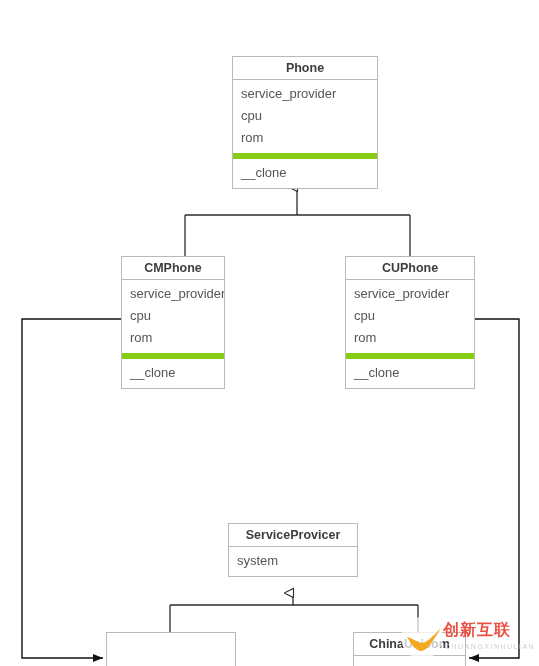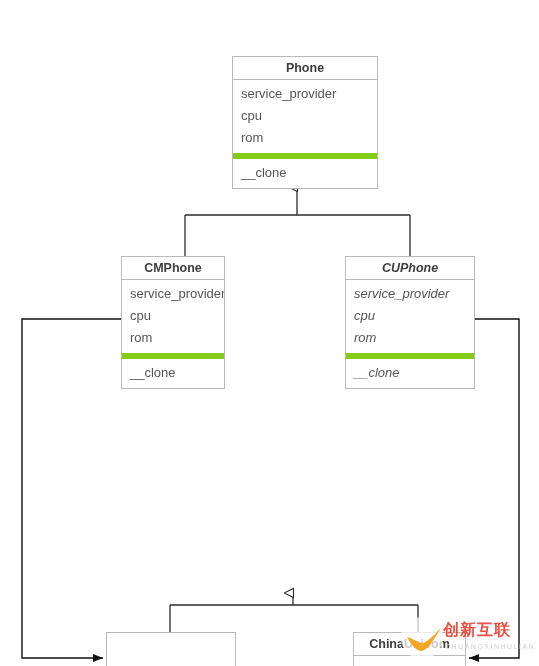--- a/index.html
+++ b/index.html
@@ -165,32 +165,38 @@
     <div class="uml-section">
       <div class="uml-attr">service_provider</div>
       <div class="uml-attr">cpu</div>
       <div class="uml-attr">rom</div>
     </div>
     <div class="uml-section">
       <div class="uml-attr">__clone</div>
     </div>
   </div>
 
-  <div class="uml-class" style="left:345px; top:256px; width:130px;font-style:italic;">
+  <div class="uml-class" style="left:345px; top:256px; width:130px;">
     <div class="uml-title">CUPhone</div>
     <div class="uml-section">
       <div class="uml-attr">service_provider</div>
       <div class="uml-attr">cpu</div>
       <div class="uml-attr">rom</div>
     </div>
     <div class="uml-section">
       <div class="uml-attr">__clone</div>
     </div>
   </div>
 
+  <div class="uml-class" style="left:228px; top:523px; width:130px;">
+    <div class="uml-title">ServiceProvicer</div>
+    <div class="uml-section">
+      <div class="uml-attr">system</div>
+    </div>
+  </div>
 
   <div class="uml-class" style="left:106px; top:632px; width:130px; height:58px;">
     <div class="uml-section">
       <div class="uml-attr"></div>
     </div>
   </div>
 
   <div class="uml-class" style="left:353px; top:632px; width:113px; height:58px;">
     <div class="uml-title">ChinaUnicom</div>
     <div class="uml-section">

